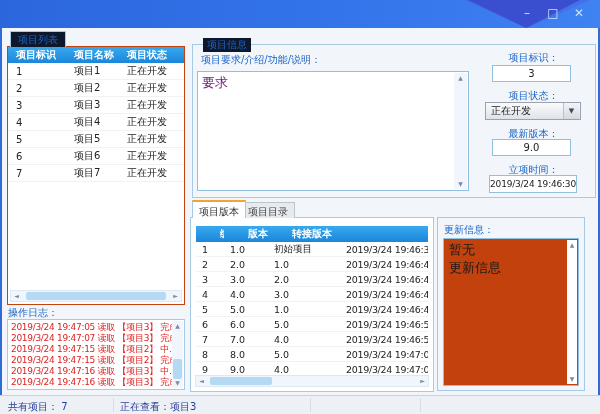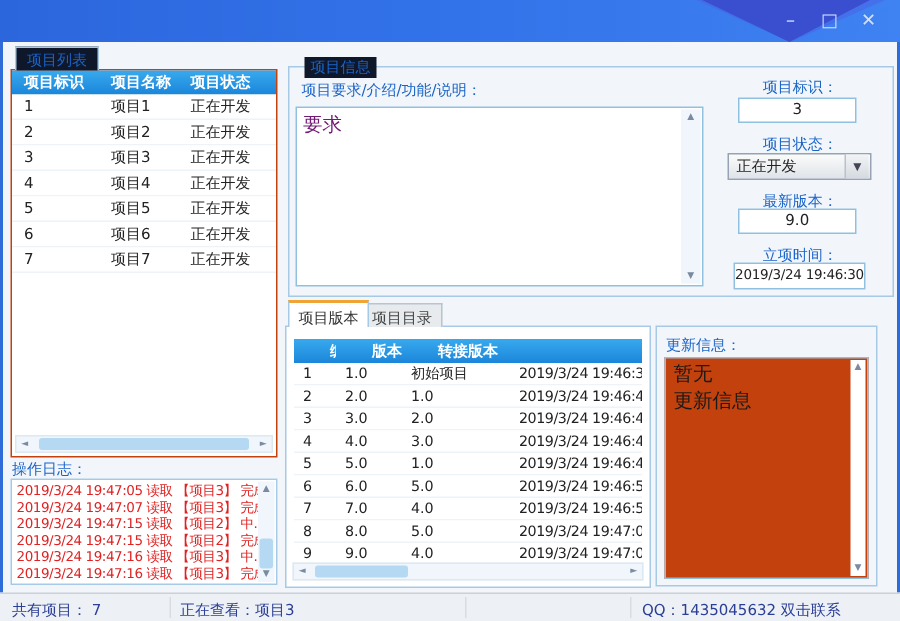--- a/index.html
+++ b/index.html
@@ -314,16 +314,15 @@
       </div>
     </div>
   </div>
 
   <div class="statusbar">
     <div class="sb-sep" style="left:113px;"></div>
     <div class="sb-sep" style="left:310px;"></div>
     <div class="sb-sep" style="left:420px;"></div>
     <div class="sb-item sb-total">共有项目： 7</div>
     <div class="sb-item sb-view">正在查看：项目3</div>
-    <div class="sb-item sb-qq">QQ：1435045632 双击联系</div>
   </div>
 
 </div>
 
 </body></html>

